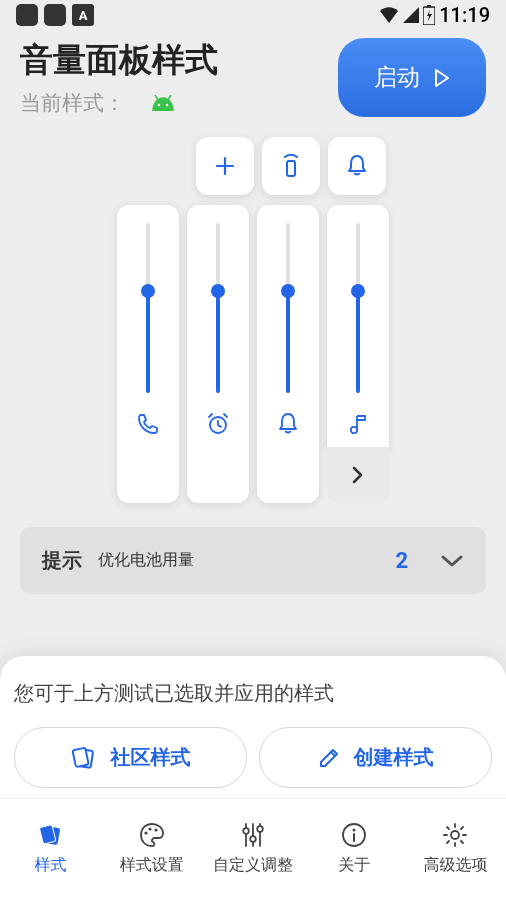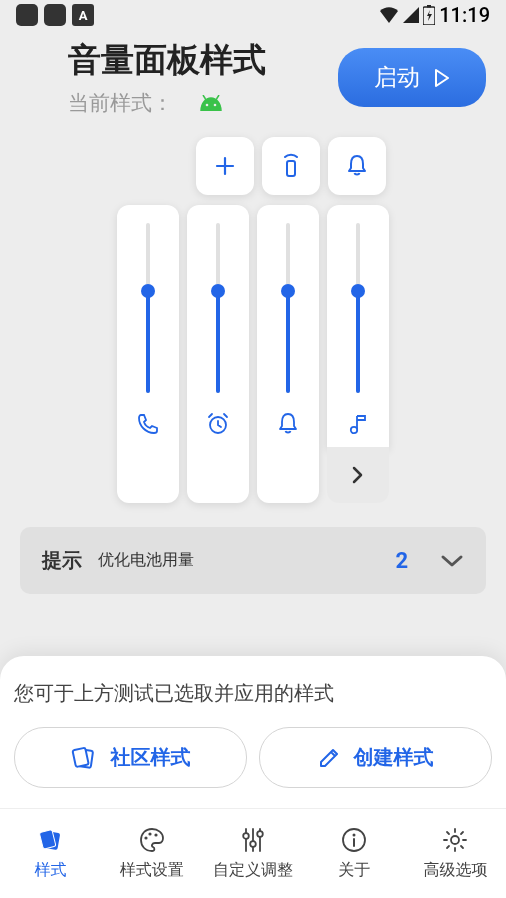--- a/index.html
+++ b/index.html
@@ -4,25 +4,25 @@
   <style>
     * { margin: 0; padding: 0; box-sizing: border-box; font-family: -apple-system, "Segoe UI", Roboto, sans-serif; }
     body { width: 506px; height: 898px; background: #ededed; overflow: hidden; position: relative; }
 
     .status-bar { height: 30px; display: flex; align-items: center; justify-content: space-between; padding: 0 16px; font-weight: 500; }
     .status-left { display: flex; gap: 6px; }
     .sq { width: 22px; height: 22px; border-radius: 5px; background: #333; }
     .sqA { width: 22px; height: 22px; border-radius: 3px; background: #333; color: #fff; font-size: 13px; display: flex; align-items: center; justify-content: center; font-weight: bold; }
     .status-right { display: flex; align-items: center; gap: 4px; font-size: 20px; font-weight: 500; }
 
-    .header { padding: 8px 20px 0; display: flex; justify-content: space-between; align-items: center; margin-left: 48px; }
+    .header { padding: 8px 20px 0; display: flex; justify-content: space-between; align-items: flex-end; }
     .title { font-size: 33px; font-weight: 700; color: #222; }
     .subtitle { font-size: 21px; color: #999; margin-top: 6px; display: flex; align-items: center; gap: 25px; }
     .android-icon { color: #3ac24a; font-size: 22px; }
-    .launch-btn { background: linear-gradient(180deg, #4a8df5, #2b6de0); color: #fff; border: none; border-radius: 26px; padding: 14px 36px; font-size: 23px; font-weight: 500; display: flex; align-items: center; gap: 14px; }
+    .launch-btn { background: linear-gradient(180deg, #4a8df5, #2b6de0); color: #fff; border: none; border-radius: 26px; padding: 24px 36px; font-size: 23px; font-weight: 500; display: flex; align-items: center; gap: 14px; }
 
     .panel-area { margin-top: 20px; display: flex; flex-direction: column; align-items: center; }
     .top-buttons { display: flex; gap: 8px; margin-left: 76px; }
     .icon-btn { width: 58px; height: 58px; background: #fff; border-radius: 12px; display: flex; align-items: center; justify-content: center; box-shadow: 0 2px 8px rgba(0,0,0,0.1); }
 
     .sliders { display: flex; gap: 8px; margin-top: 10px; }
     .slider-card { width: 62px; background: #fff; border-radius: 12px; box-shadow: 0 2px 8px rgba(0,0,0,0.1); display: flex; flex-direction: column; align-items: center; padding: 18px 0 14px; }
     .track { width: 4px; height: 170px; background: #e0e0e0; border-radius: 2px; position: relative; }
     .fill { position: absolute; bottom: 0; left: 0; width: 100%; background: #2265e7; border-radius: 2px; }
     .thumb { position: absolute; width: 14px; height: 14px; background: #2265e7; border-radius: 50%; left: 50%; transform: translate(-50%, -50%); }
@@ -34,21 +34,21 @@
     .tip-label { font-size: 20px; font-weight: 700; color: #333; }
     .tip-text { font-size: 16px; color: #333; flex: 1; }
     .tip-count { font-size: 22px; font-weight: 700; color: #2265e7; margin-right: 16px; }
 
     .bottom-sheet { position: absolute; left: 0; right: 0; bottom: 0; background: #fff; border-radius: 24px 24px 0 0; padding: 24px 14px 0; box-shadow: 0 -4px 20px rgba(0,0,0,0.08); }
     .sheet-text { text-align: left; font-size: 20px; color: #444; margin-bottom: 20px; }
     .sheet-buttons { display: flex; gap: 12px; margin-bottom: 20px; }
     .sheet-btn { flex: 1; border: 1.5px solid #d5d5d5; border-radius: 30px; padding: 16px; display: flex; align-items: center; justify-content: center; gap: 14px; font-size: 20px; font-weight: 600; color: #2265e7; background: #fff; }
     .partial-bar { height: 8px; border: 1.5px solid #3ac24a; border-bottom: none; border-radius: 26px 26px 0 0; margin: 0 2px; }
 
-    .nav-bar { position: absolute; left: 0; right: 0; bottom: 0; background: #fff; display: flex; height: 90px; border-top: 1px solid #eee; }
+    .nav-bar { position: absolute; left: 0; right: 0; bottom: 0; background: #fff; display: flex; height: 100px; border-top: 1px solid #eee; }
     .nav-item { flex: 1; display: flex; flex-direction: column; align-items: center; justify-content: center; gap: 6px; font-size: 16px; color: #444; }
     .nav-item.active { color: #2265e7; }
     .nav-icon { height: 28px; display: flex; align-items: center; }
 
     svg { display: block; }
   </style>
 </head>
 <body>
 
 <div class="status-bar">

